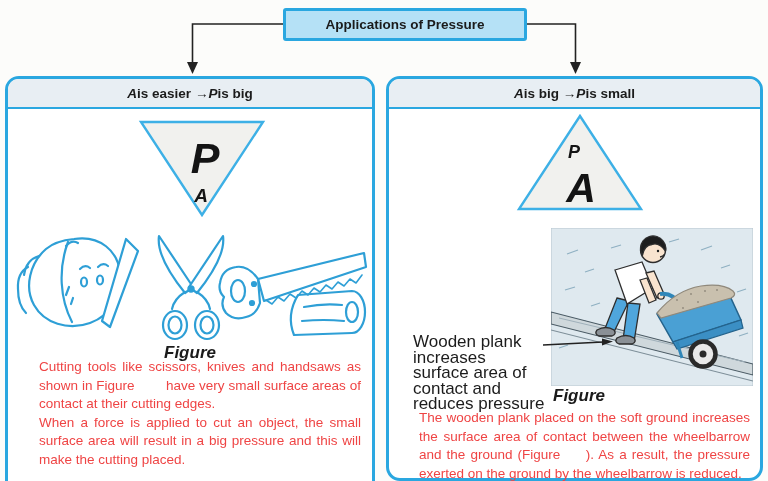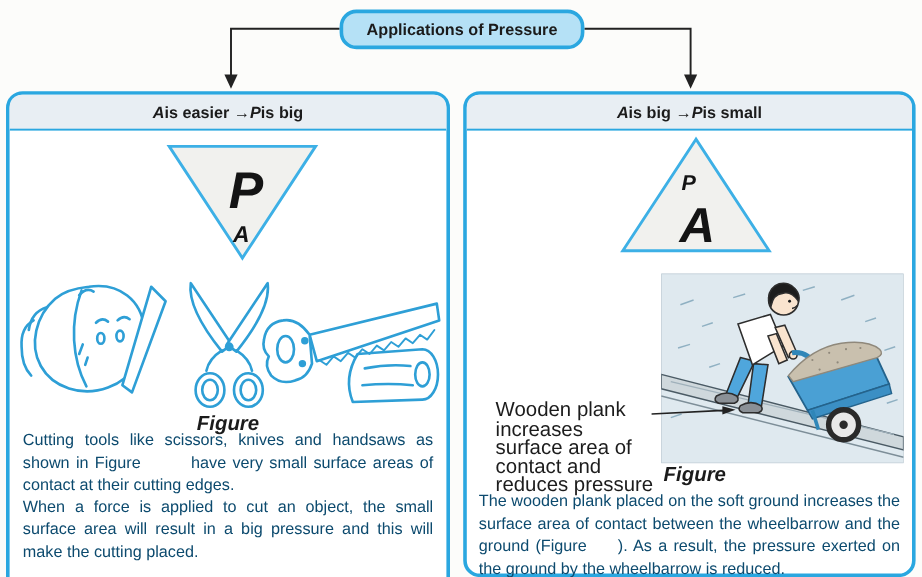--- a/index.html
+++ b/index.html
@@ -2,22 +2,22 @@
 <html><head>
 <meta charset="utf-8">
 <style>
   html,body{margin:0;padding:0;}
   body{
     width:768px;height:481px;position:relative;overflow:hidden;
     background:#fcfcfa;color:#1b1b1b;
     font-family:"Liberation Sans", sans-serif;
   }
   .title-box{
-    position:absolute;left:283px;top:8px;width:204px;height:33px;
-    background:#b5e1f6;border:3px solid #2aa7e0;border-radius:14px;
+    position:absolute;left:283px;top:8px;width:244px;height:33px;
+    background:#b5e1f6;border:3px solid #2aa7e0;border-radius:3px;
     box-sizing:border-box;display:flex;align-items:center;justify-content:center;
     font-weight:bold;font-size:13.5px;z-index:3;
   }
   .connector{position:absolute;left:0;top:0;z-index:2;}
   .panel{
     position:absolute;top:76px;background:#ffffff;
     border:3px solid #2aa7e0;border-radius:14px;box-sizing:border-box;
   }
   .panel.left{left:5px;width:370px;height:424px;border-radius:14px 14px 14px 14px;}
   .panel.right{left:386px;width:377px;height:405px;}
@@ -29,21 +29,21 @@
     font-weight:bold;font-size:13.5px;
   }
   .var{font-style:italic;}
   .tri-svg{position:absolute;}
   .tri-letter{font-family:"Liberation Sans", sans-serif;font-weight:bold;font-style:italic;fill:#141414;}
   .tools-svg{position:absolute;left:0;top:150px;}
   .figure-caption{
     position:absolute;font-weight:bold;font-style:italic;font-size:17px;text-align:center;
   }
   .para{
-    position:absolute;font-size:13.5px;line-height:18.6px;text-align:justify;color:#0c4a6e;
+    position:absolute;font-size:13.5px;line-height:18.6px;text-align:justify;color:#ef4444;margin-left:20px;
   }
   .panel.left .para{left:11px;right:11px;top:279px;}
   .panel.right .para{left:10px;right:10px;top:330px;}
   .para p{margin:0;}
   .illu{
     position:absolute;left:162px;top:149px;width:202px;height:158px;
   }
   .plank-label{
     position:absolute;left:24px;top:255px;width:132px;
     font-size:17px;line-height:15.5px;color:#1c1c1c;

